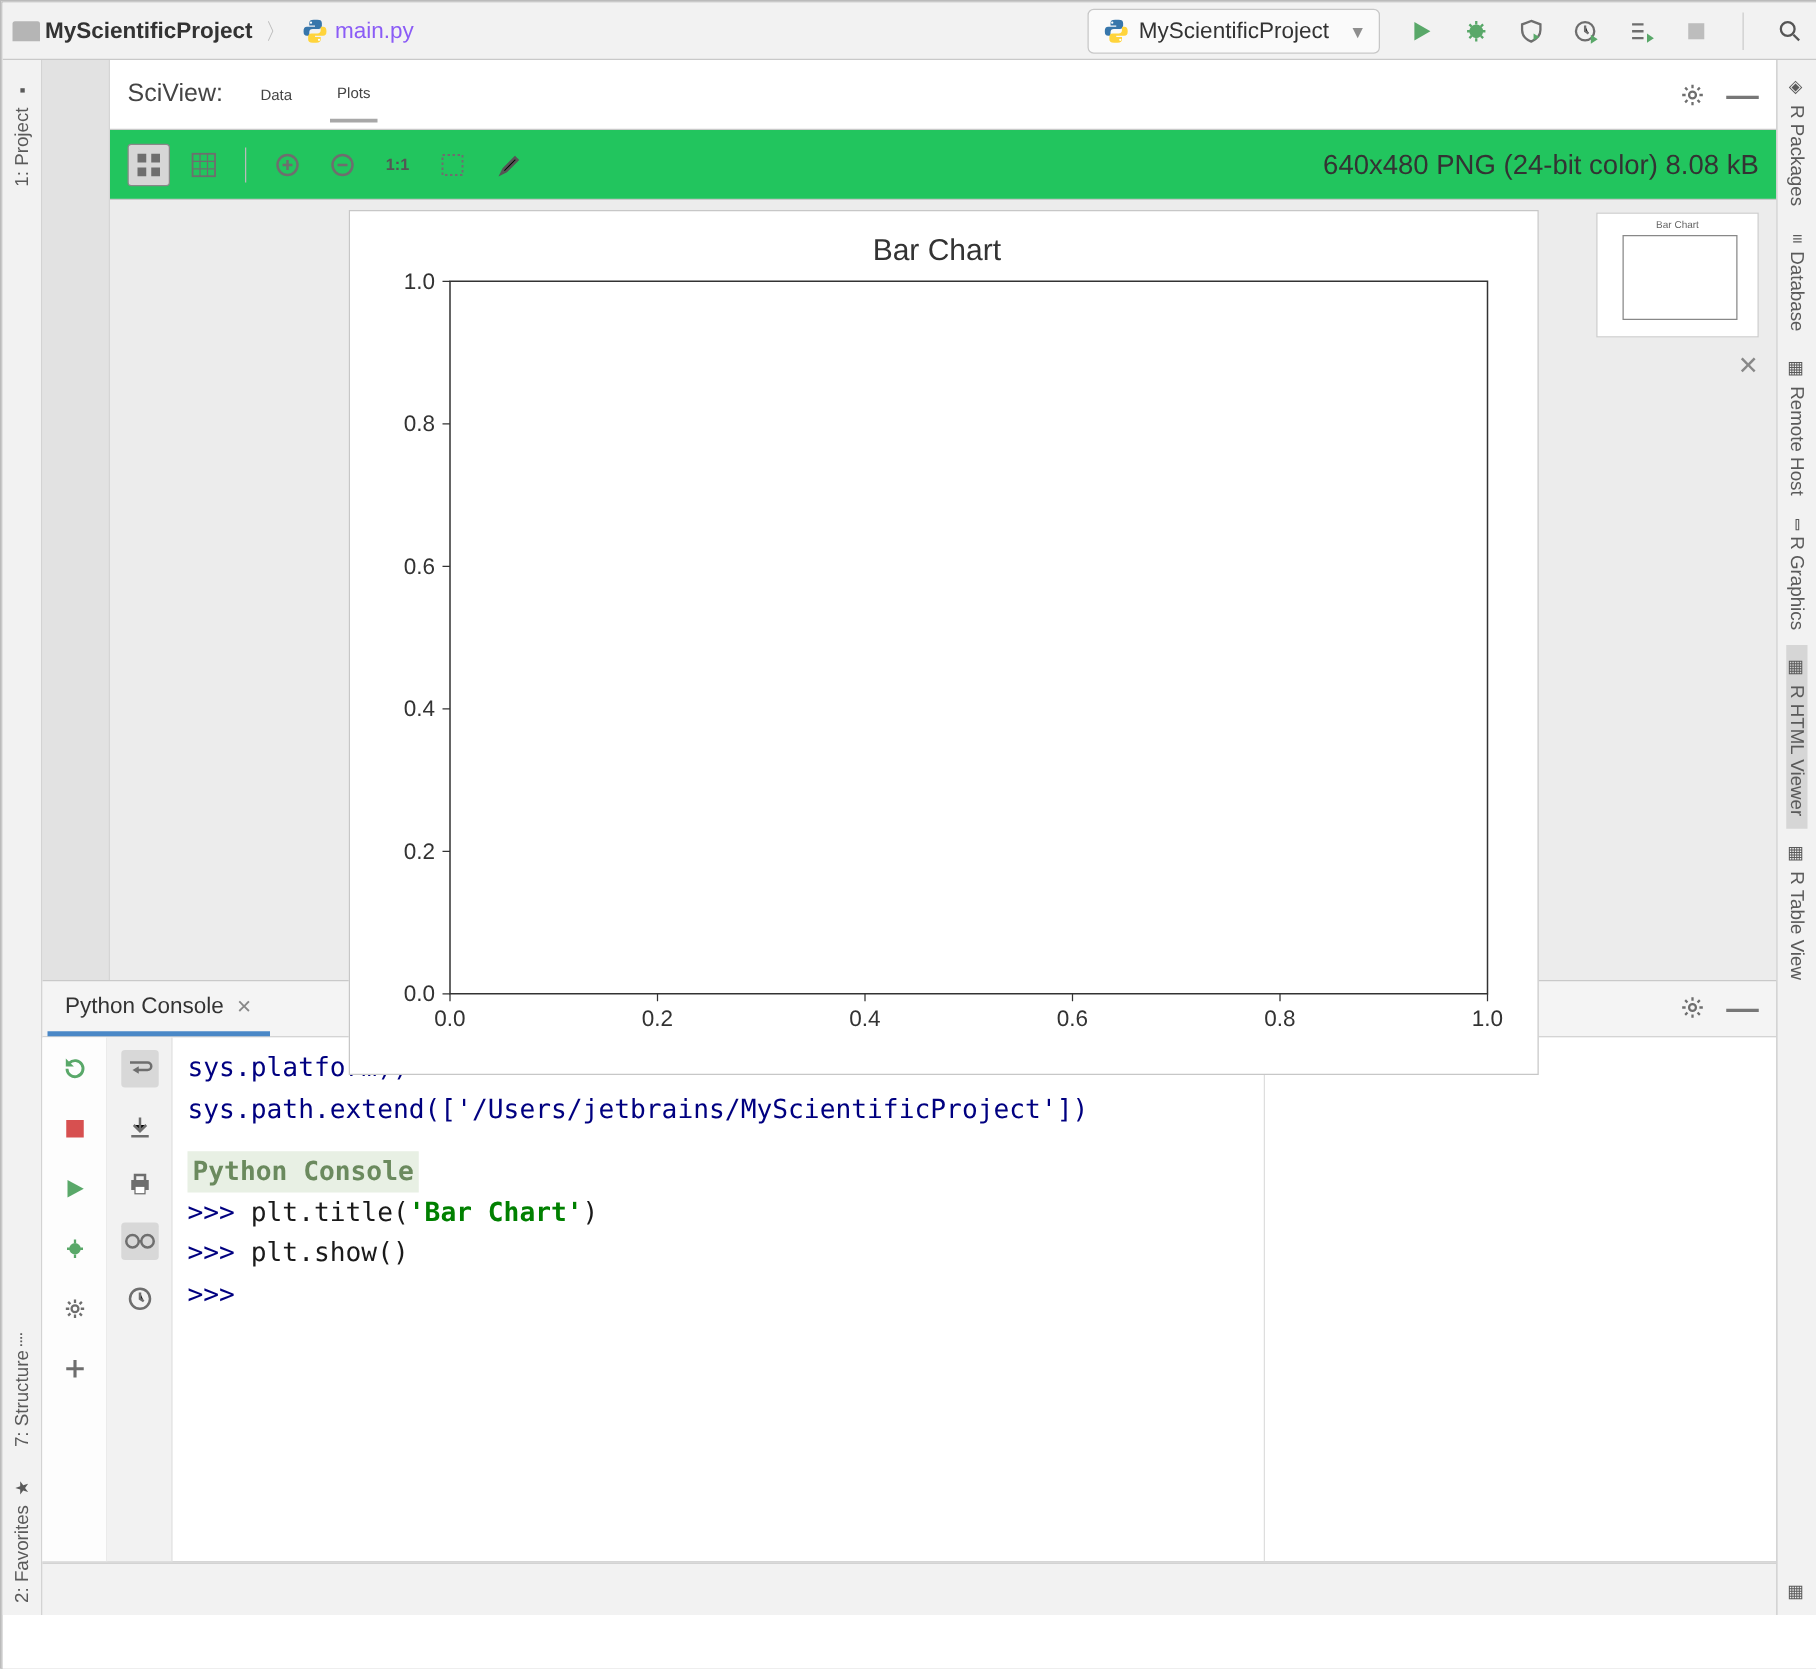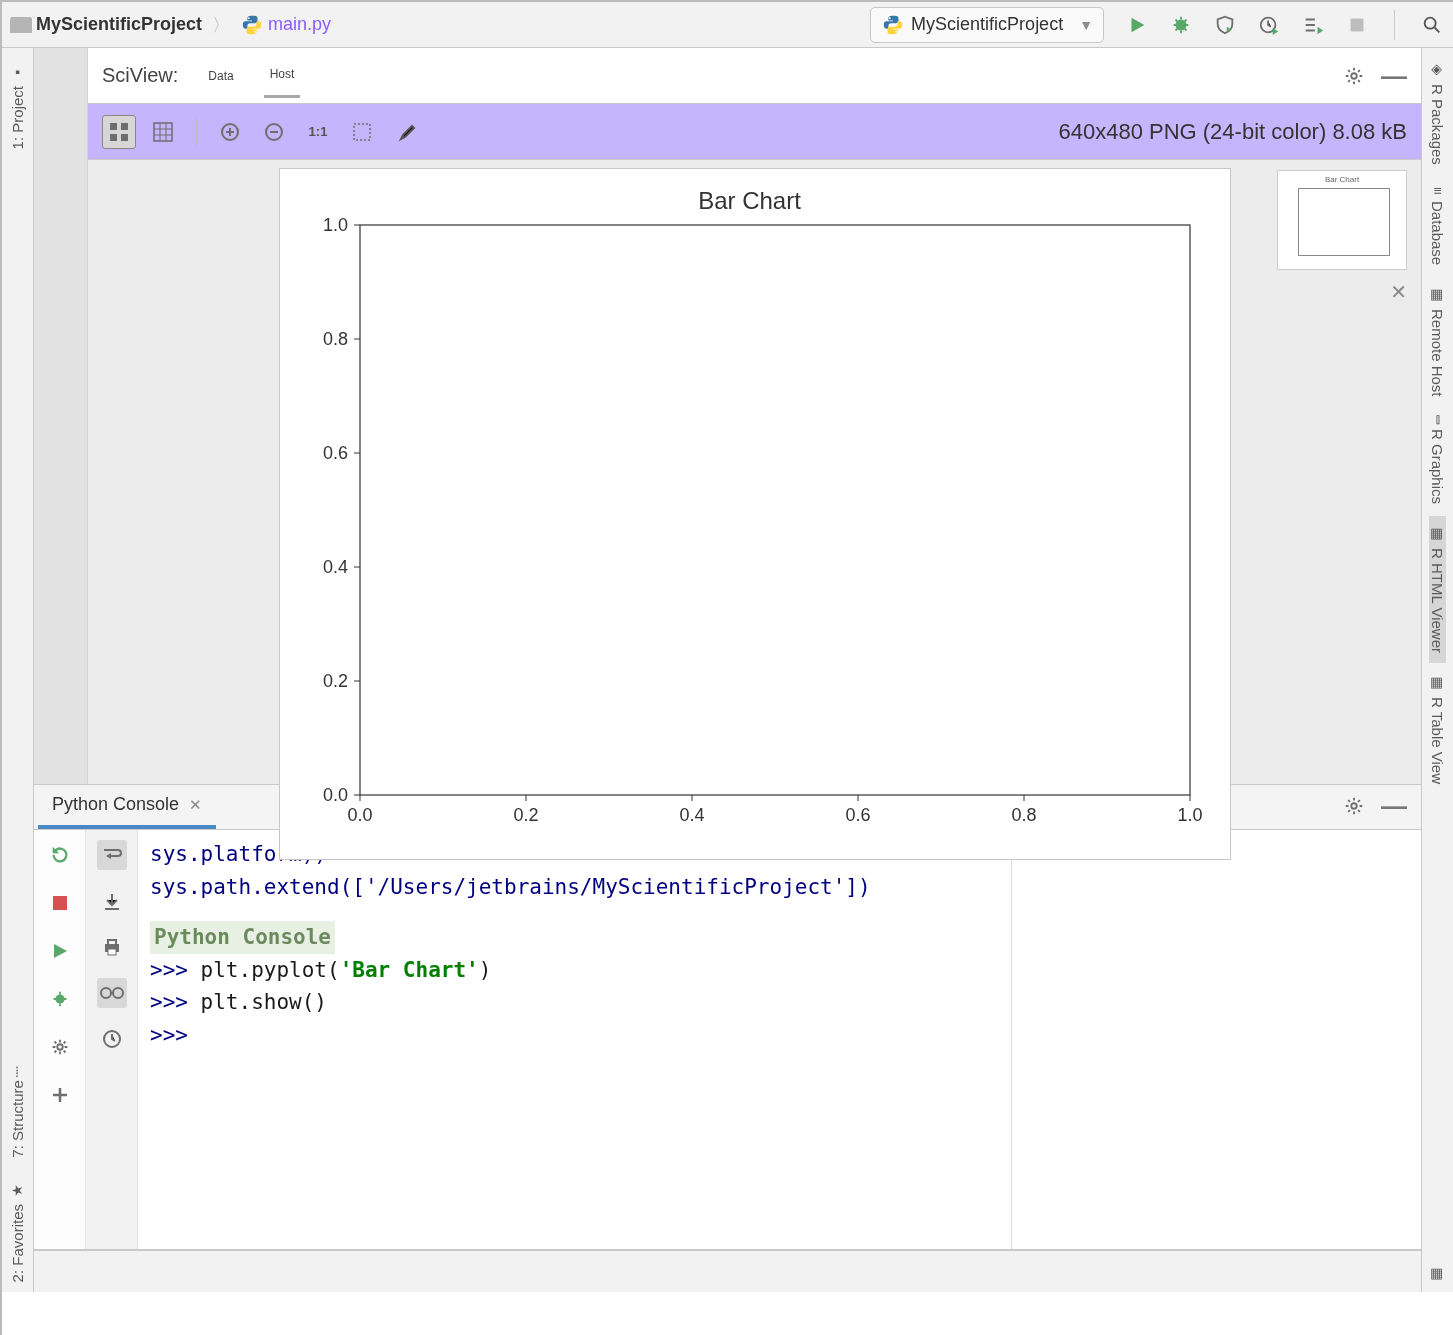--- a/index.html
+++ b/index.html
@@ -27,21 +27,21 @@
 .lspacer{flex:1}
 .center{flex:1;display:flex;flex-direction:column;min-width:0}
 .sciview{height:56px;display:flex;align-items:center;border-bottom:1px solid #c9c9c9;background:#fff;padding:0 14px;gap:24px}
 .sv-title{font-size:20px;color:#444}
 .sv-tab{font-size:12px;color:#444;cursor:pointer;padding:14px 6px}
 .sv-tab.active{border-bottom:3px solid #a8a8a8}
 .sv-flex{flex:1}
 .sv-right{display:flex;gap:14px;align-items:center}
 .gear svg{width:22px;height:22px}
 .minim{font-size:26px;font-weight:700;color:#777;cursor:pointer;line-height:10px}
-.plotbar{height:56px;background:#c4b5fd;border-bottom:1px solid #c9c9c9;display:flex;align-items:center;padding:0 14px;gap:10px}
+.plotbar{height:56px;background:#22c55e;border-bottom:1px solid #c9c9c9;display:flex;align-items:center;padding:0 14px;gap:10px}
 .pb-btn{width:34px;height:34px;display:flex;align-items:center;justify-content:center;cursor:pointer;border-radius:3px}
 .pb-btn.sel{background:#d6d6d6;border:1px solid #888}
 .pb-sep{width:1px;height:28px;background:#bbb;margin:0 6px}
 .pb-info{flex:1;text-align:right;font-size:22px;color:#333}
 .plotarea{flex:1;background:#ececec;display:flex;position:relative;min-height:0}
 .plotcanvas{flex:1;display:flex;align-items:flex-start;justify-content:center;padding:8px}
 .plotframe{background:#fff;border:1px solid #c7c7c7;padding:18px 20px 14px 10px}
 .plottitle{text-align:center;font-size:24px;color:#333}
 .plotsvg{display:block}
 .thumb{position:absolute;right:14px;top:10px;width:130px;height:100px;background:#fff;border:1px solid #ccc}
@@ -170,21 +170,21 @@
   </div>
 
   <div class="center">
     <div style="display:flex;flex:1;min-height:0">
       <div class="gutter-left"></div>
       <div style="flex:1;display:flex;flex-direction:column;min-height:0">
 
         <div class="sciview">
           <span class="sv-title">SciView:</span>
           <span class="sv-tab">Data</span>
-          <span class="sv-tab active">Host</span>
+          <span class="sv-tab active">Plots</span>
           <div class="sv-flex"></div>
           <div class="sv-right">
             <span class="ico-btn gear">
                 <svg viewBox="0 0 24 24">
                   <circle cx="12" cy="12" r="3" fill="none" stroke="#6e6e6e" stroke-width="2"></circle>
                   <path fill="none" stroke="#6e6e6e" stroke-width="2" d="M12 3v3M12 18v3M3 12h3M18 12h3M5.6 5.6l2 2M18.4 5.6l-2 2M5.6 18.4l2-2M18.4 18.4l-2-2"></path>
                 </svg>
               </span>
             <span class="minim">—</span>
           </div>
@@ -358,21 +358,21 @@
               <circle cx="11" cy="11" r="8" fill="none" stroke="#6e6e6e" stroke-width="2"></circle>
               <path stroke="#6e6e6e" stroke-width="2" d="M11 6v5l3 2"></path>
             </svg>
           </span>
       </div>
       <div class="con-body">
         <div><span class="pp">   sys.platform))</span></div>
         <div><span class="pp">sys.path.extend(['/Users/jetbrains/MyScientificProject'])</span></div>
         <div style="height:18px"></div>
         <div><span class="hdr">Python Console</span></div>
-        <div><span class="pp">&gt;&gt;&gt; </span><span class="fn">plt.pyplot(</span><span class="str">'Bar Chart'</span><span class="fn">)</span></div>
+        <div><span class="pp">&gt;&gt;&gt; </span><span class="fn">plt.title(</span><span class="str">'Bar Chart'</span><span class="fn">)</span></div>
         <div><span class="pp">&gt;&gt;&gt; </span><span class="fn">plt.show()</span></div>
         <div><span class="pp">&gt;&gt;&gt; </span></div>
       </div>
       <div class="con-vars">
         <span class="cv-tri">▶</span>
         <span class="cv-ico">
           <span style="background:#f2a23c"></span>
             <span style="background:#6fb4e8"></span>
             <span style="background:#6fb4e8"></span>
             <span style="background:#6fb4e8"></span>

